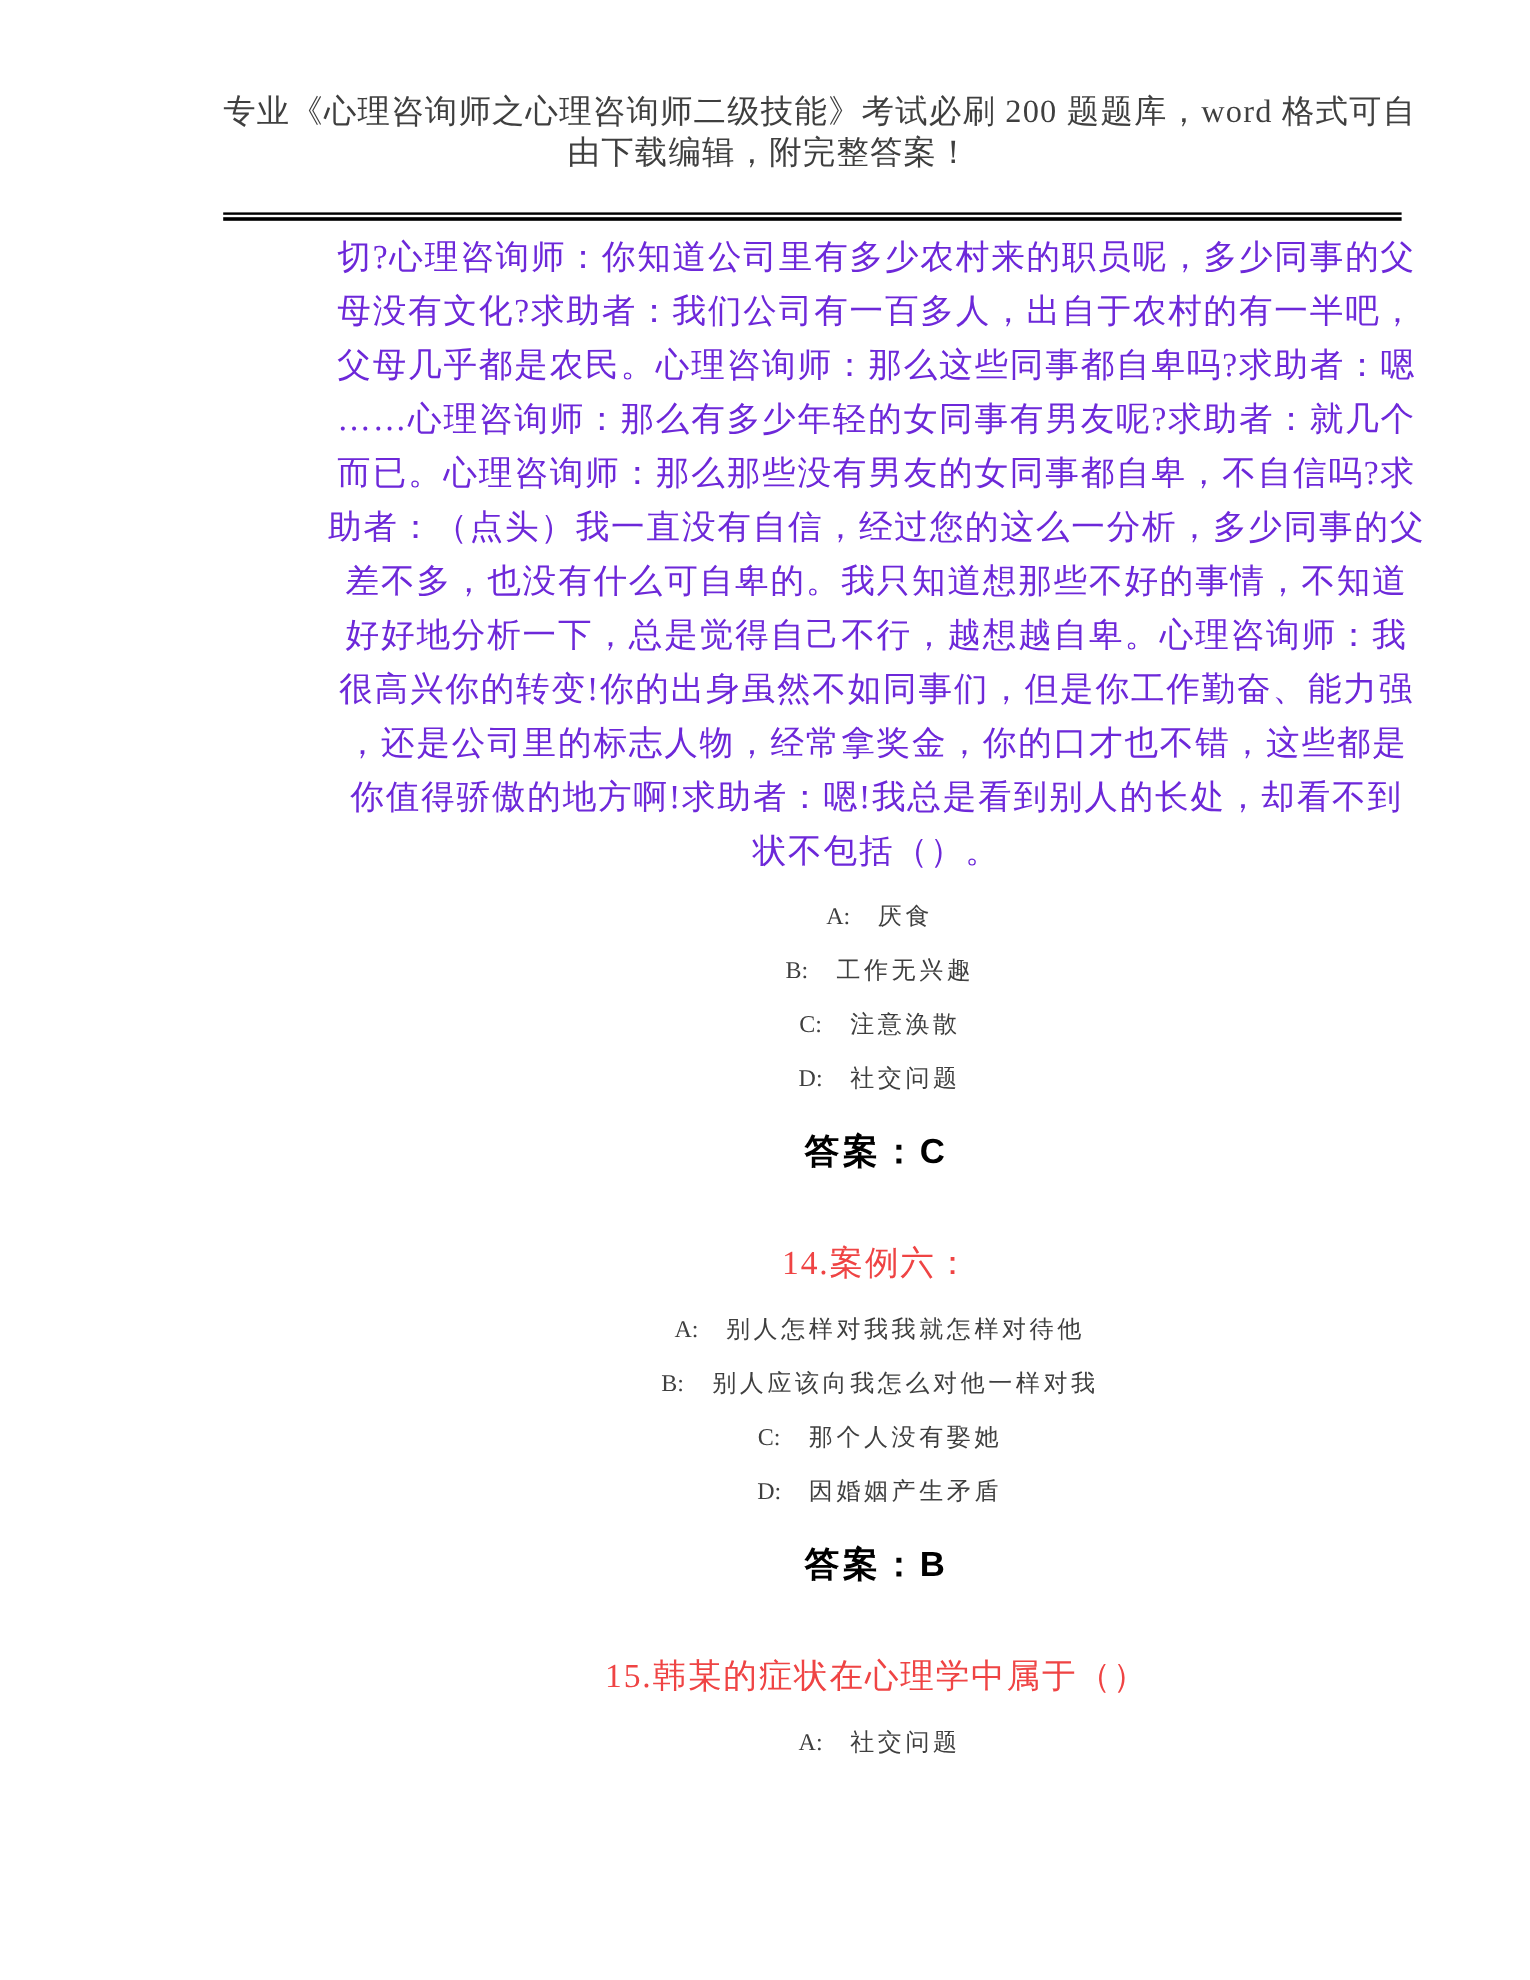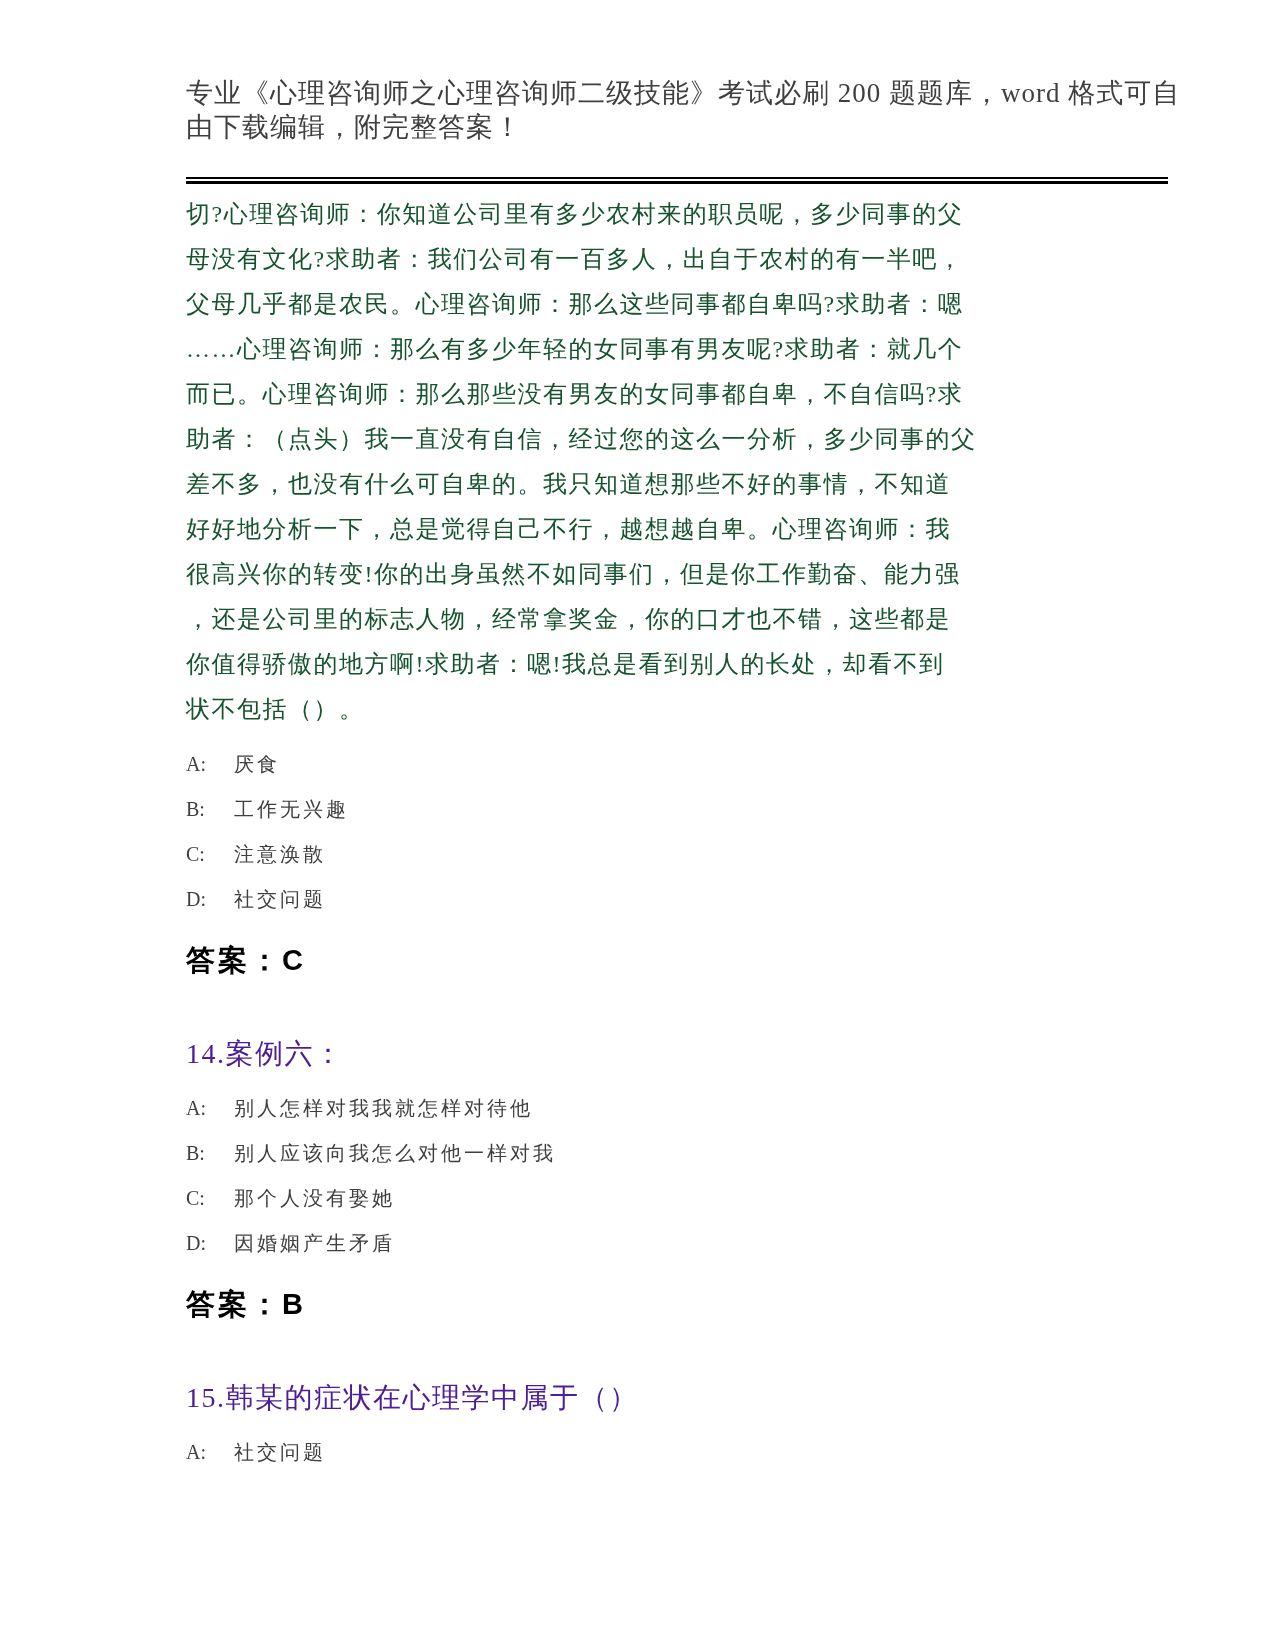--- a/index.html
+++ b/index.html
@@ -8,43 +8,44 @@
     position: relative;
     width: 1275px;
     height: 1650px;
     background: #ffffff;
     overflow: hidden;
     font-family: "Liberation Serif", "DejaVu Serif", serif;
     color: #3f3f3f;
   }
   .content {
     padding: 76px 0 0 186px;
+    text-align: center;
   }
   .doc-header {
     width: 910px;
     font-size: 27px;
     line-height: 34px;
     letter-spacing: 1px;
     color: #3f3f3f;
   }
   .header-line { white-space: nowrap; }
   .header-rule {
     width: 982px;
     height: 7px;
     margin-top: 33px;
     border-top: 2px solid #000000;
     border-bottom: 3px solid #000000;
   }
   .question-body { margin-top: 8px; }
   .body-line {
-    font-size: 24px;
+    font-size: 28px;
     line-height: 45px;
     letter-spacing: 1.5px;
     white-space: nowrap;
-    color: #14532d;
+    color: #6d28d9;
   }
   .options-list { margin-top: 10px; }
   .option-row {
     font-size: 20px;
     line-height: 45px;
     white-space: nowrap;
     color: #3f3f3f;
   }
   .option-label {
     display: inline-block;
@@ -61,21 +62,21 @@
     line-height: 45px;
     letter-spacing: 3px;
     color: #000000;
   }
   .question-block { margin-top: 48px; }
   .question-title {
     font-size: 28px;
     line-height: 45px;
     letter-spacing: 1.5px;
     white-space: nowrap;
-    color: #4c1d95;
+    color: #ef4444;
   }
 </style>
 </head>
 <body>
 
 <div class="page">
   <div class="content">
 
     <div class="doc-header">
       <div class="header-line">专业《心理咨询师之心理咨询师二级技能》考试必刷 200 题题库，word 格式可自</div>

